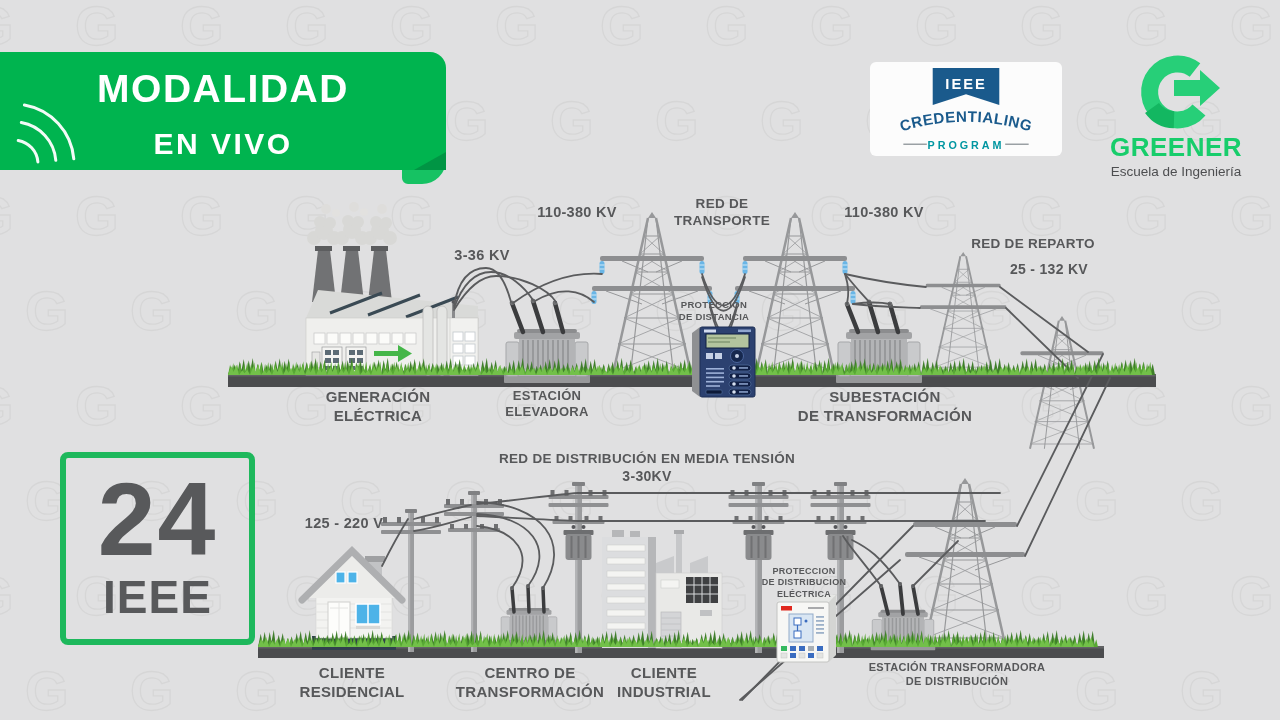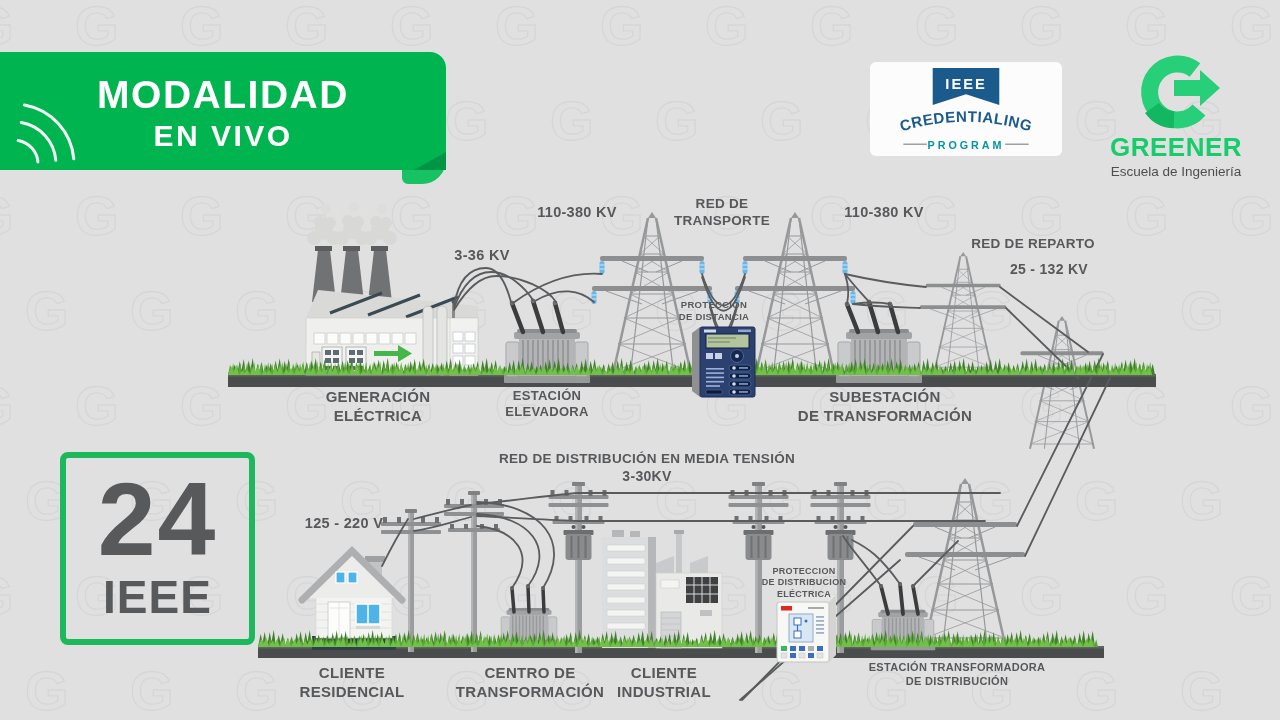--- a/index.html
+++ b/index.html
@@ -14,22 +14,22 @@
   .lbl{position:absolute;z-index:2;color:#57585a;font-weight:bold;text-align:center;
        white-space:pre-line;line-height:1.25;letter-spacing:.3px;transform:translateX(-50%);}
   
   #banner-fold{position:absolute;left:402px;top:150px;width:44px;height:34px;
        background:#16c263;border-radius:0 0 24px 6px;z-index:2;}
   #banner{position:absolute;left:0;top:52px;width:446px;height:118px;z-index:3;
        background:var(--banner_green,#00b44f);border-radius:0 16px 0 0;
        color:#fff;text-align:center;}
   #banner-shadow{position:absolute;left:414px;top:152px;width:0;height:0;z-index:4;
        border-left:32px solid transparent;border-bottom:18px solid #009544;}
-  #banner .title{margin-top:21px;font-size:39px;font-weight:bold;letter-spacing:1.5px;}
-  #banner .subtitle{font-size:30px;font-weight:bold;letter-spacing:2.5px;margin-top:2px;}
+  #banner .title{margin-top:15px;font-size:39px;font-weight:bold;letter-spacing:1.5px;}
+  #banner .subtitle{font-size:30px;font-weight:bold;letter-spacing:2.5px;margin-top:16px;}
   #banner-icon{position:absolute;left:4px;top:44px;}
   
   #ieee-card{position:absolute;left:870px;top:62px;width:192px;height:94px;z-index:3;
        background:#fcfcfc;border-radius:6px;}
   
   #greener{position:absolute;left:1096px;top:50px;width:160px;z-index:3;text-align:center;}
   #greener .gname{font-size:26px;font-weight:bold;letter-spacing:.5px;color:var(--greener_green,#17cd6b);margin-top:-2px;}
   #greener .gtag{font-size:13.5px;color:#4d4e50;margin-top:1px;}
   
   #date-badge{position:absolute;left:60px;top:452px;width:183px;height:181px;z-index:3;

